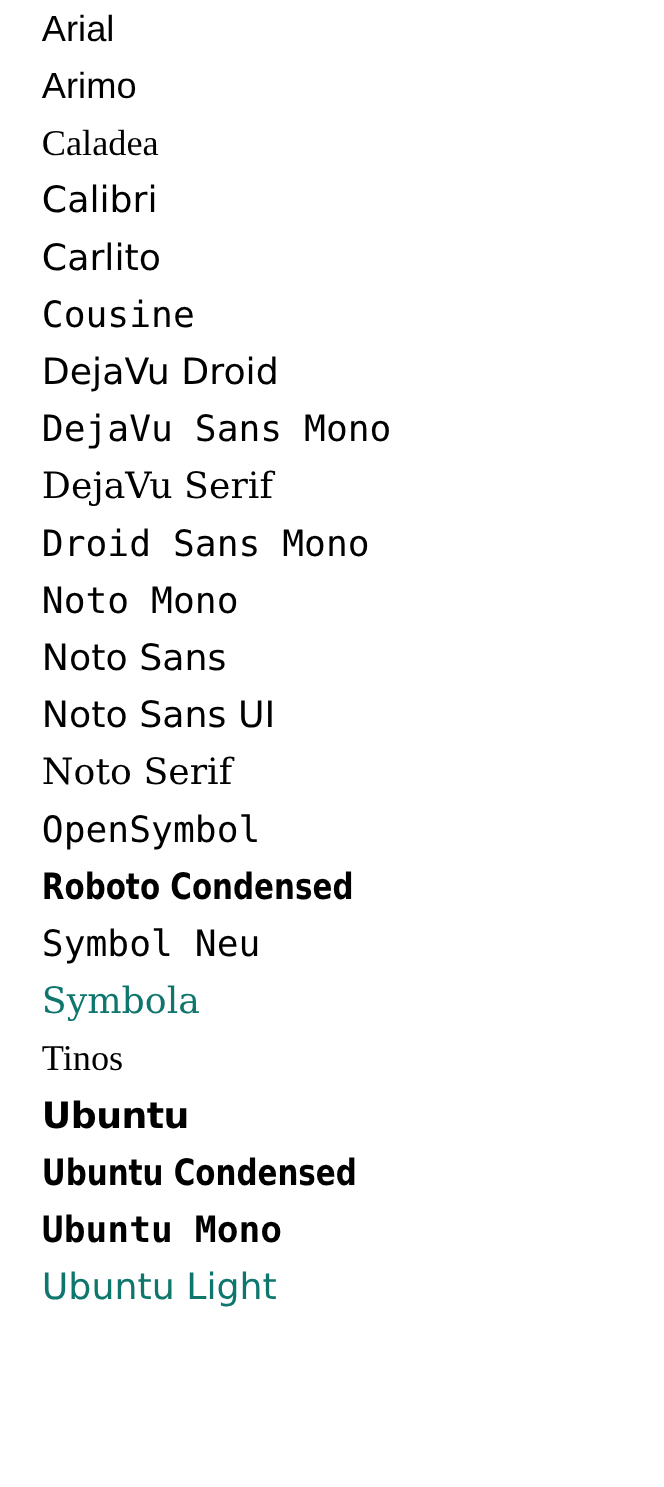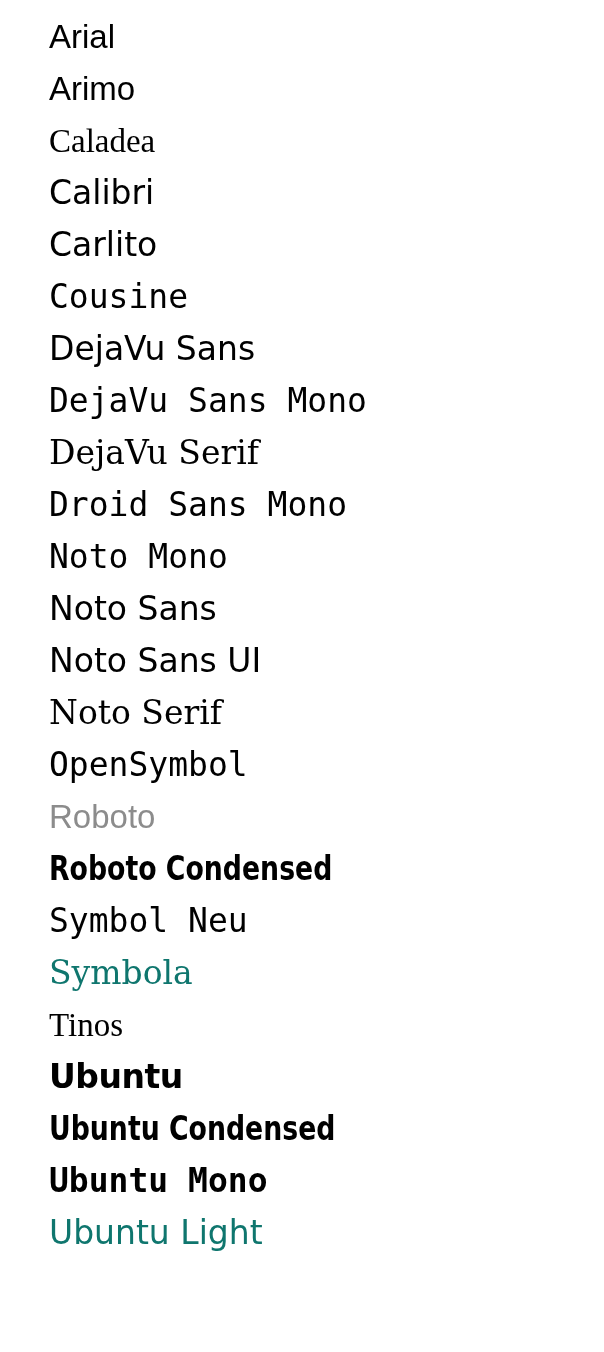--- a/index.html
+++ b/index.html
@@ -9,21 +9,21 @@
   }
   body {
     width: 604px;
     height: 1352px;
     overflow: hidden;
     font-family: "Liberation Sans", sans-serif;
     color: #000000;
   }
   #font-list {
     padding: 0;
-    margin: 11px;
+    margin: 0;
     list-style: none;
   }
   .font-row {
     height: 52px;
     line-height: 52px;
     padding-left: 38px;
     font-size: 33px;
     white-space: nowrap;
     overflow: hidden;
   }
@@ -44,30 +44,29 @@
 </head>
 <body>
 
 <ul id="font-list">
     <li class="font-row"><span class="s-sans">Arial</span></li>
     <li class="font-row"><span class="s-sans">Arimo</span></li>
     <li class="font-row"><span class="s-serif">Caladea</span></li>
     <li class="font-row"><span class="s-sans2">Calibri</span></li>
     <li class="font-row"><span class="s-sans2">Carlito</span></li>
     <li class="font-row"><span class="s-mono2">Cousine</span></li>
-    <li class="font-row"><span class="s-sans2">DejaVu Sans</span></li>
+    <li class="font-row"><span class="s-sans2">DejaVu Droid</span></li>
     <li class="font-row"><span class="s-mono2">DejaVu Sans Mono</span></li>
     <li class="font-row"><span class="s-serif2">DejaVu Serif</span></li>
     <li class="font-row"><span class="s-mono2">Droid Sans Mono</span></li>
     <li class="font-row"><span class="s-mono2">Noto Mono</span></li>
     <li class="font-row"><span class="s-sans2">Noto Sans</span></li>
     <li class="font-row"><span class="s-sans2">Noto Sans UI</span></li>
     <li class="font-row"><span class="s-serif2">Noto Serif</span></li>
     <li class="font-row"><span class="s-mono2">OpenSymbol</span></li>
-    <li class="font-row"><span class="s-grey">Roboto</span></li>
     <li class="font-row"><span class="s-cond">Roboto Condensed</span></li>
     <li class="font-row"><span class="s-mono2">Symbol Neu</span></li>
     <li class="font-row"><span class="s-serif2 s-light">Symbola</span></li>
     <li class="font-row"><span class="s-serif">Tinos</span></li>
     <li class="font-row"><span class="s-ubuntu">Ubuntu</span></li>
     <li class="font-row"><span class="s-cond">Ubuntu Condensed</span></li>
     <li class="font-row"><span class="s-mono2 s-bold">Ubuntu Mono</span></li>
     <li class="font-row"><span class="s-sans2 s-light">Ubuntu Light</span></li>
   </ul>
 

